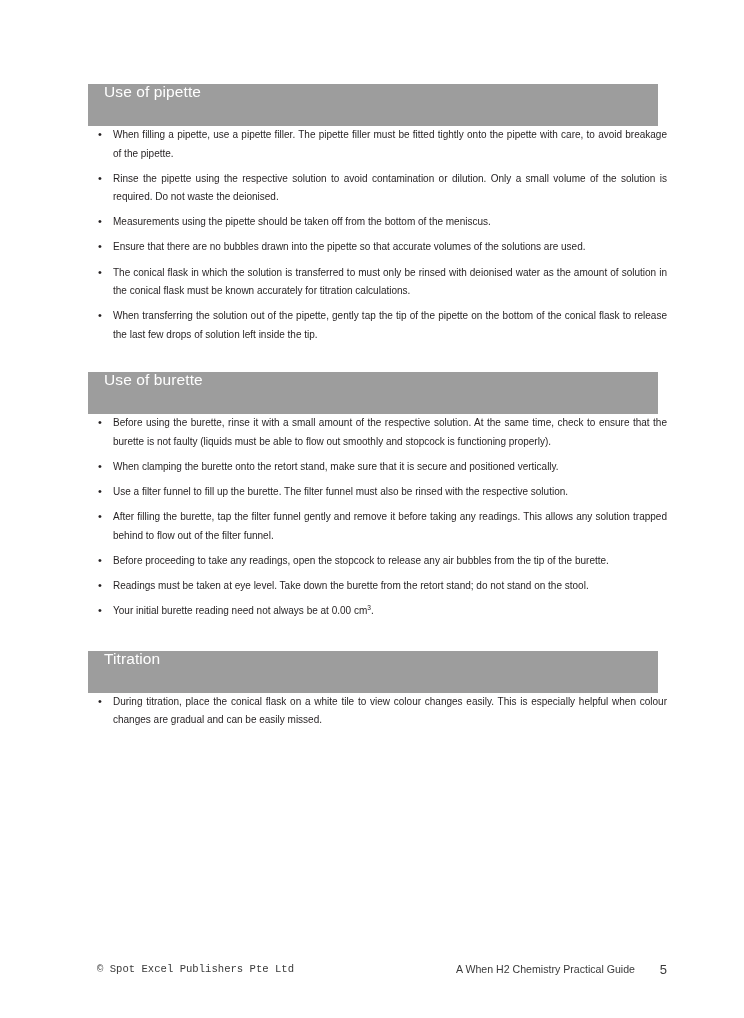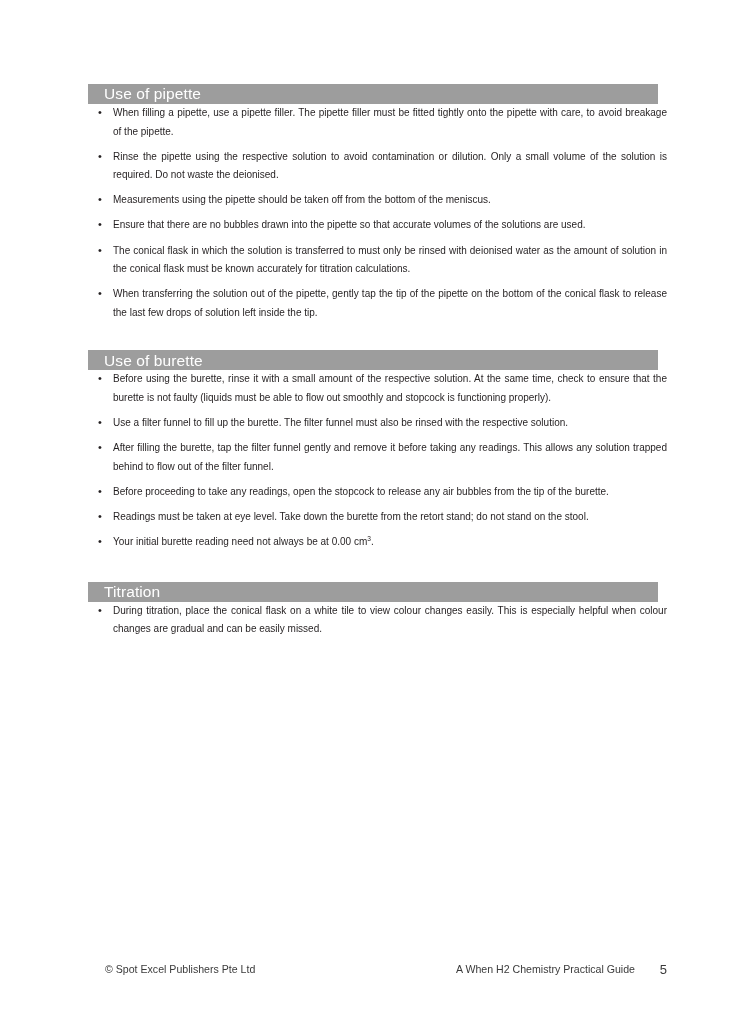--- a/index.html
+++ b/index.html
@@ -28,25 +28,25 @@
   .content {
     position: absolute;
     left: 97px;
     top: 84px;
     width: 570px;
   }
 
   
   .section-bar {
     background: #9d9d9d;
-    height: 20px;
+    height: 42px;
     width: 570px;
     margin-left: -9px;
     display: flex;
-    align-items: center;
+    align-items: flex-start;
     box-sizing: border-box;
     padding-left: 16px;
   }
   .section-bar .section-title {
     color: #ffffff;
     font-size: 15.5px;
     line-height: 1;
     letter-spacing: 0.1px;
     font-weight: 400;
   }
@@ -99,23 +99,24 @@
     position: absolute;
     left: 97px;
     top: 963px;
     width: 570px;
     height: 18px;
     font-size: 10.6px;
     color: #3a3a3a;
   }
   .footer .copyright {
     position: absolute;
-    left: 8px;
+    left: 0;
     top: 0;
     white-space: nowrap;
+    font-family: Liberation Mono, monospace;
   }
   .footer .guide-title {
     position: absolute;
     right: 32px;
     top: 0;
     white-space: nowrap;
   }
   .footer .page-number {
     position: absolute;
     right: 0;
@@ -146,20 +147,21 @@
     </ul>
 
     <div class="gap-1"></div>
 
     <div class="section-bar">
       <span class="section-title">Use of burette</span>
     </div>
 
     <ul class="bullets burette-list">
       <li>Before using the burette, rinse it with a small amount of the respective solution. At the same time, check to ensure that the burette is not faulty (liquids must be able to flow out smoothly and stopcock is functioning properly).</li>
+      <li>When clamping the burette onto the retort stand, make sure that it is secure and positioned vertically.</li>
       <li>Use a filter funnel to fill up the burette. The filter funnel must also be rinsed with the respective solution.</li>
       <li>After filling the burette, tap the filter funnel gently and remove it before taking any readings. This allows any solution trapped behind to flow out of the filter funnel.</li>
       <li>Before proceeding to take any readings, open the stopcock to release any air bubbles from the tip of the burette.</li>
       <li>Readings must be taken at eye level. Take down the burette from the retort stand; do not stand on the stool.</li>
       <li>
         <span>Your initial burette reading need not always be at 0.00 cm</span><sup>3</sup><span>.</span>
       </li>
     </ul>
 
     <div class="gap-2"></div>

